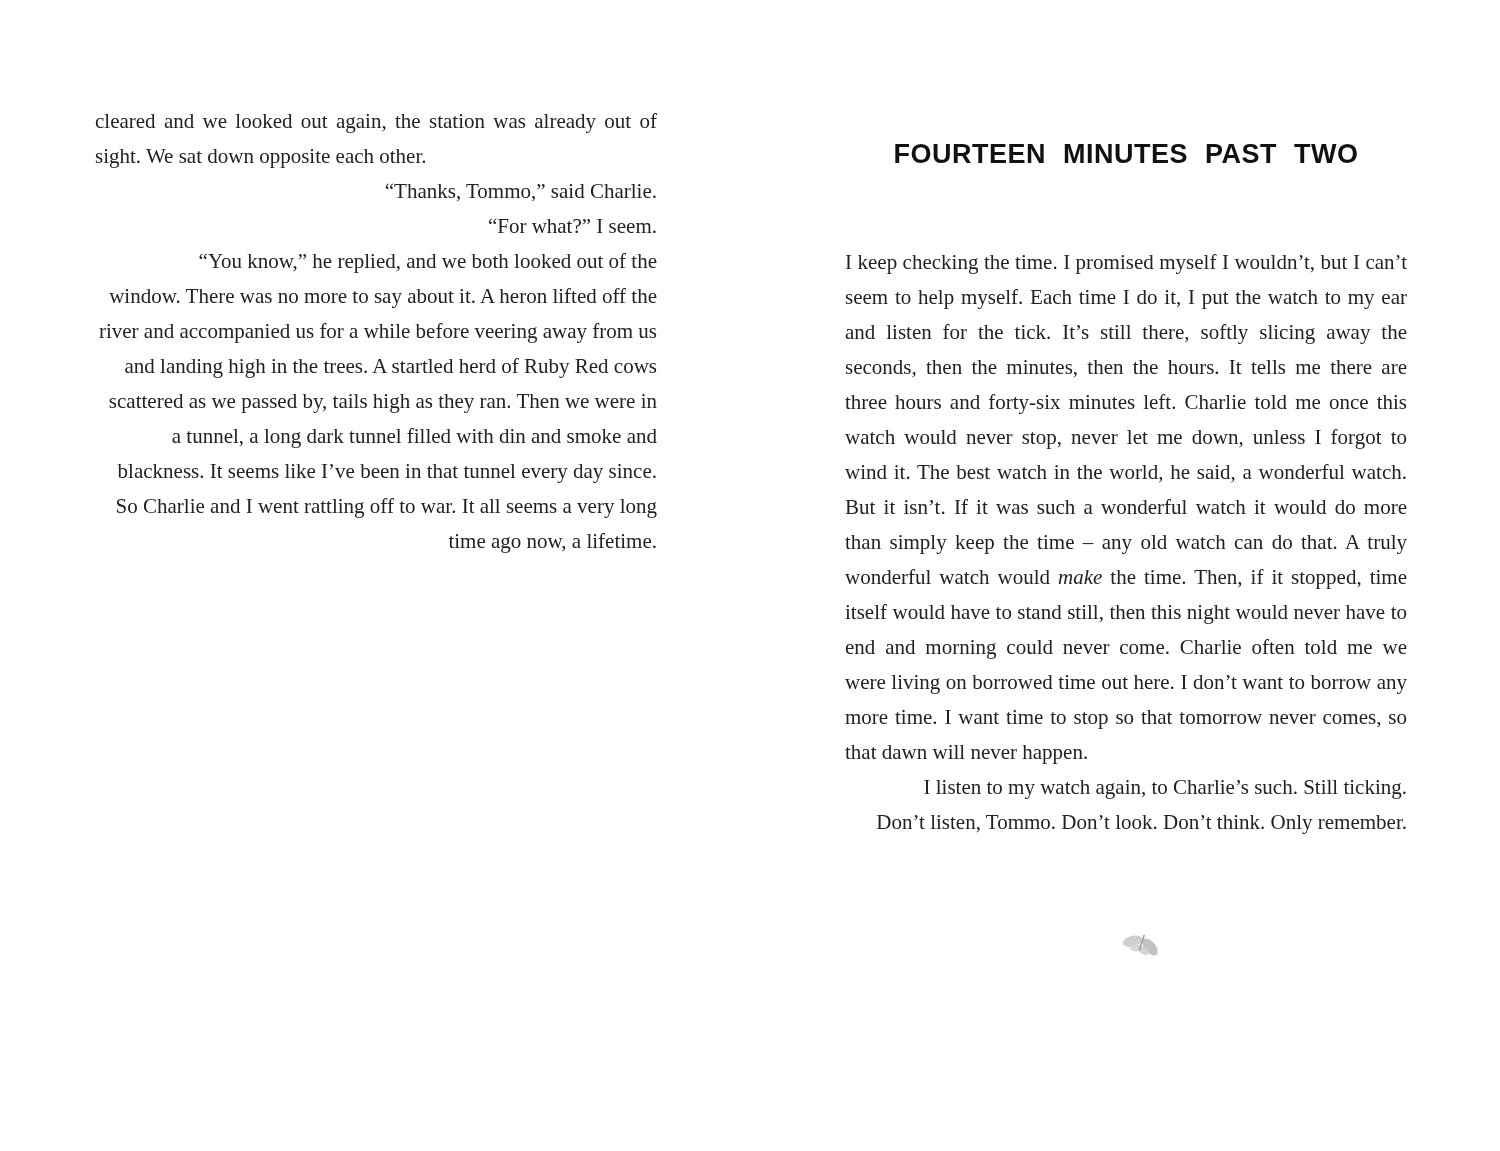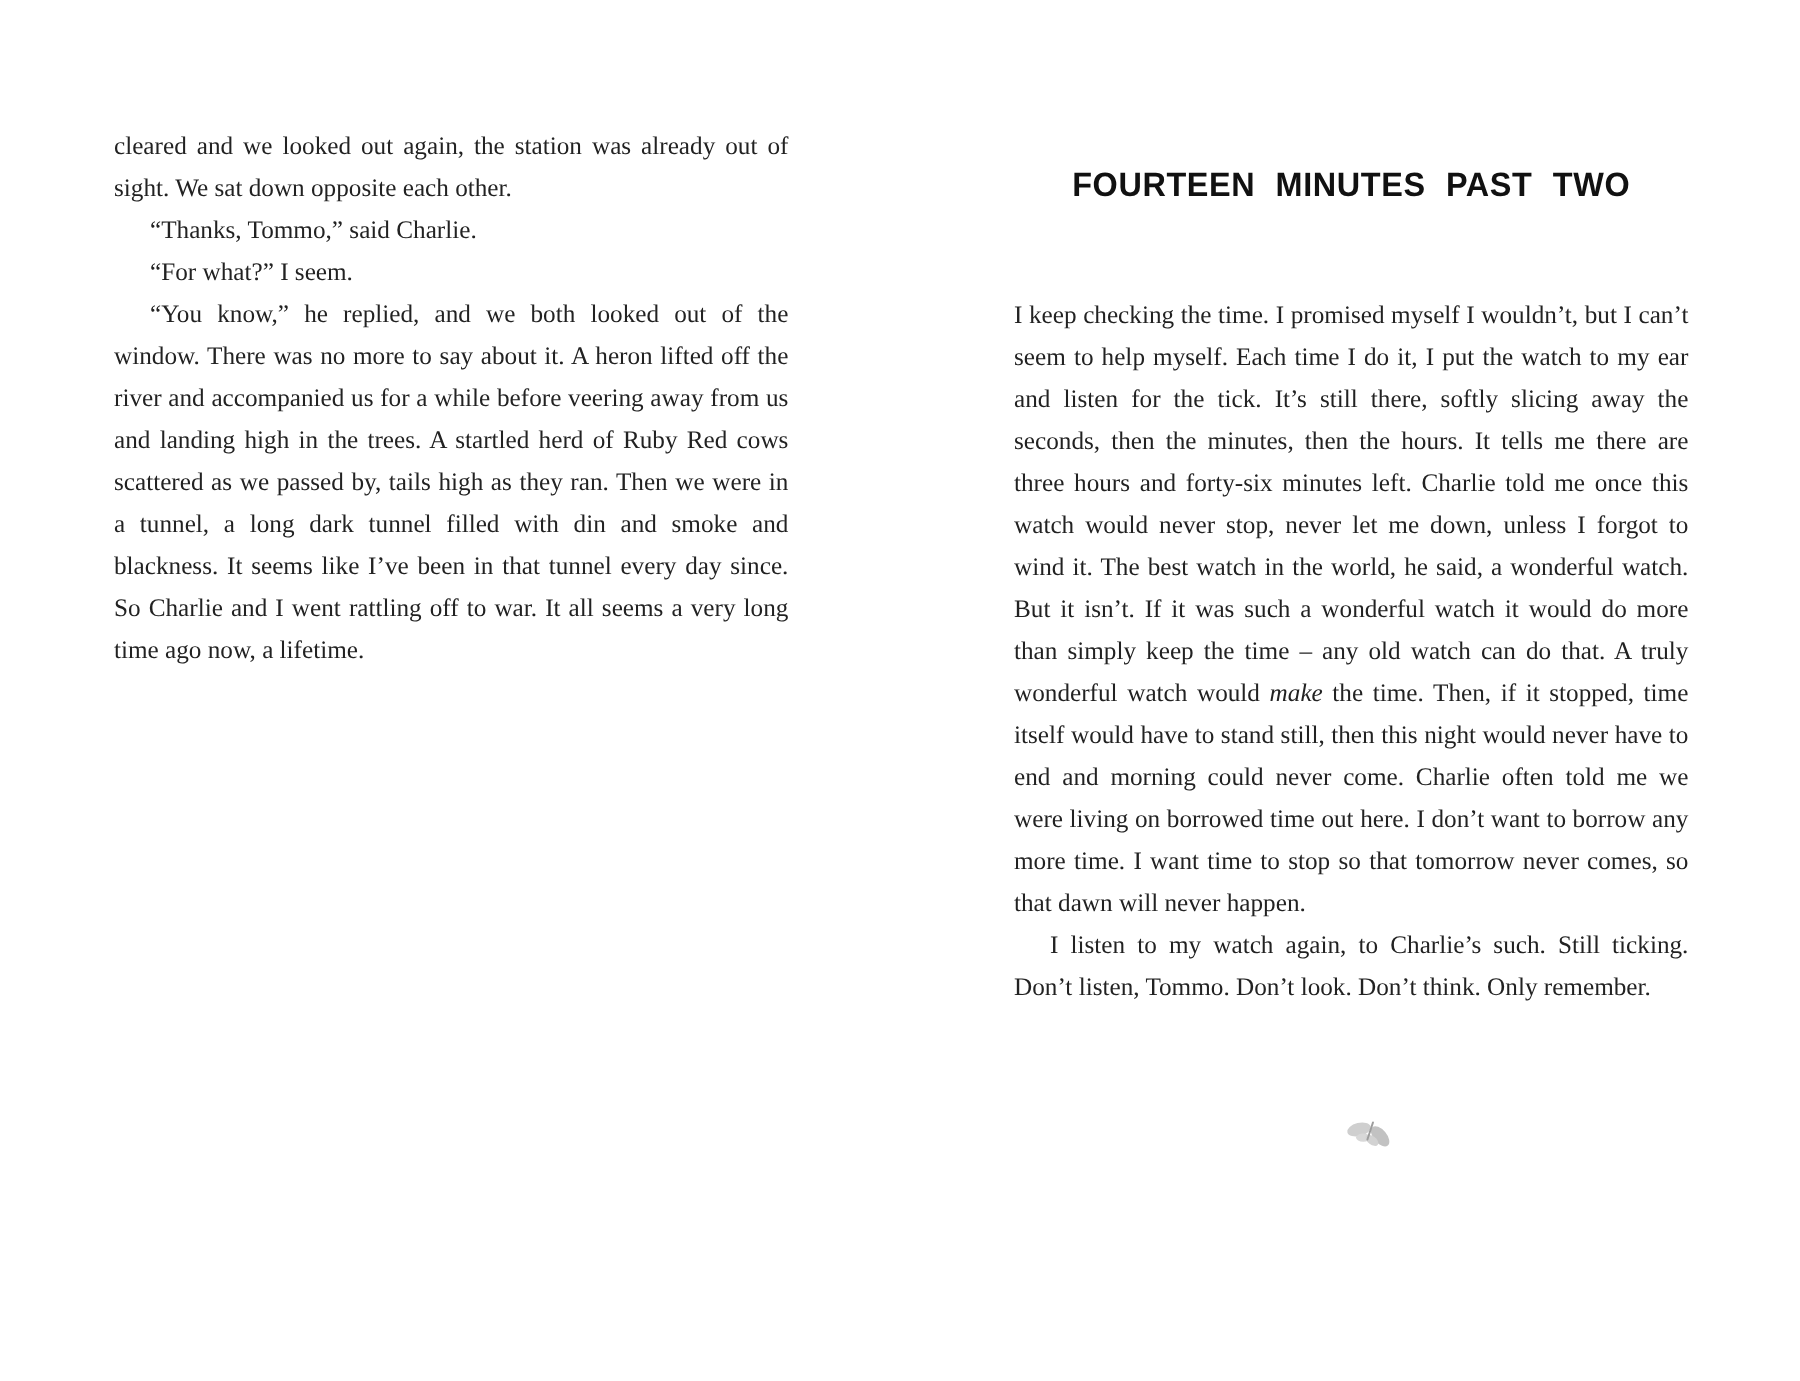--- a/index.html
+++ b/index.html
@@ -31,20 +31,21 @@
   #right-text-block {
     left: 845px;
     top: 245px;
   }
   .text-column p {
     margin: 0;
     padding: 0;
   }
   .text-column p.indent {
     text-indent: 30px;
+    text-align: right;
   }
   .dialogue {
     text-align: left;
   }
   #chapter-title-block {
     position: absolute;
     left: 845px;
     top: 138px;
     width: 562px;
     text-align: center;

